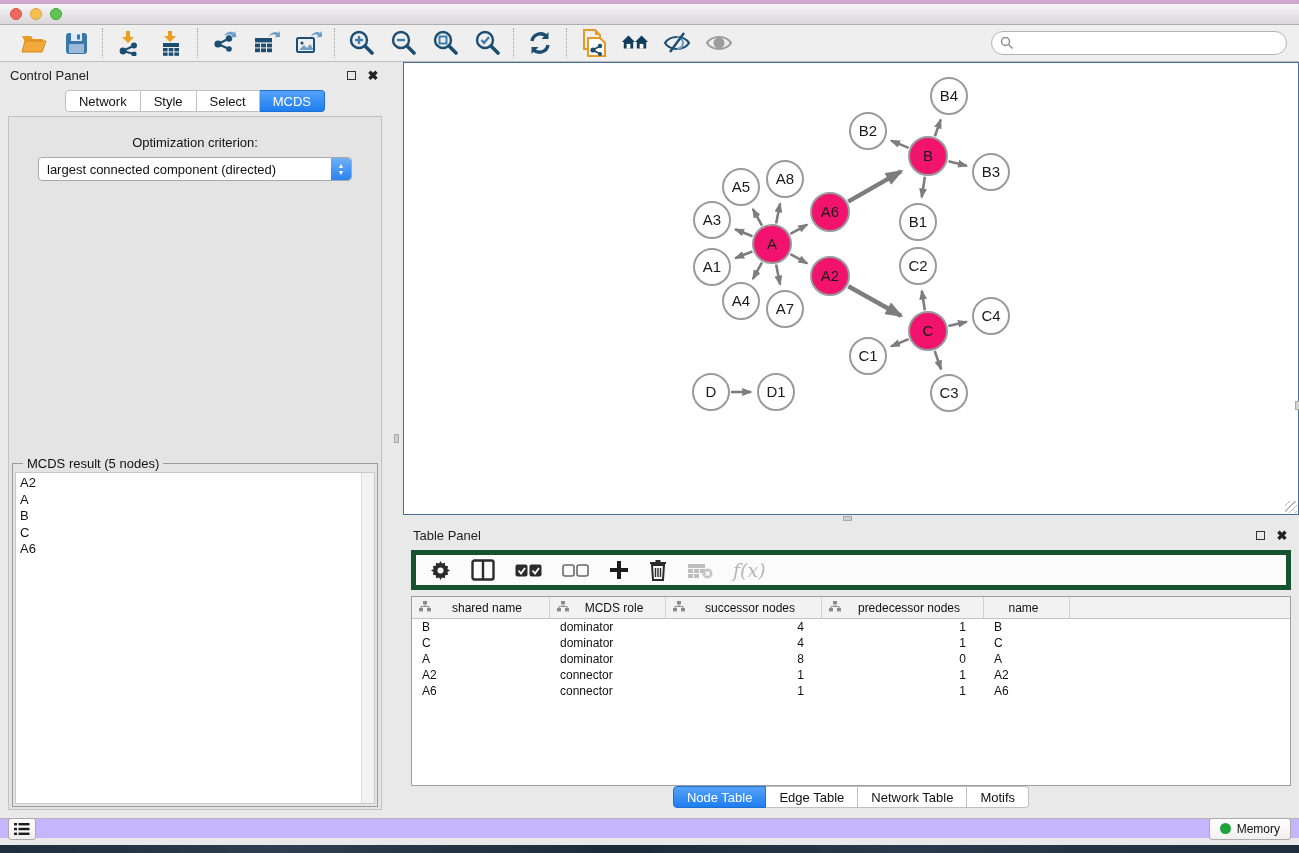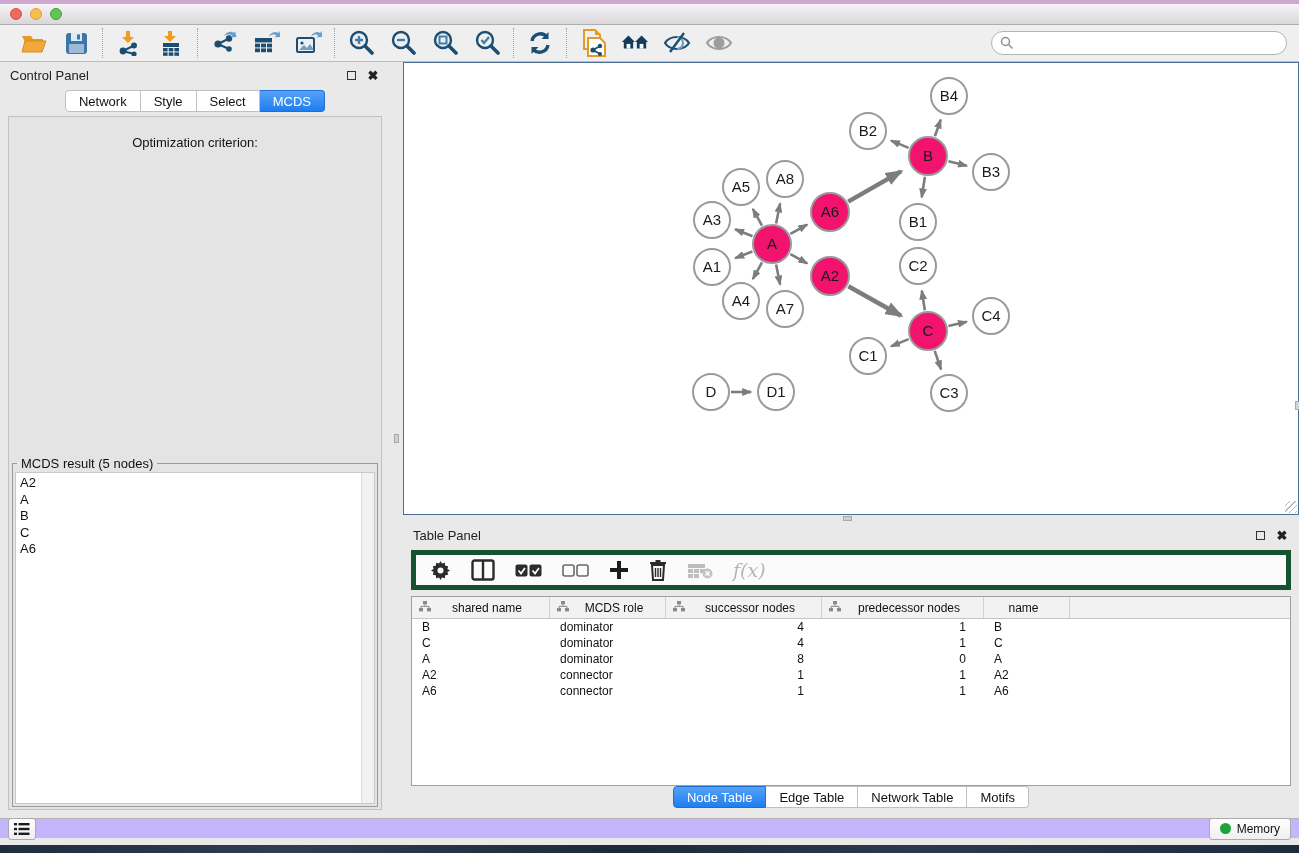--- a/index.html
+++ b/index.html
@@ -62,21 +62,21 @@
   .dropdown .dval { flex:1; font-size:13px; color:#111; padding-left:8px; white-space:nowrap; }
   .dd-stepper { width:20px; height:100%; background:linear-gradient(#6fb0f8,#2a82f0);
     border-radius:0 3px 3px 0; display:flex; flex-direction:column; align-items:center; justify-content:center; gap:1px; }
   .dd-stepper span { color:#fff; font-size:7px; line-height:6px; }
   .btn-row { margin-top:13px; display:flex; gap:14px; }
   .pbtn { background:linear-gradient(#ffffff,#f2f2f2); border:1px solid #b4b4b4; border-radius:4px;
     font-size:13px; color:#111; padding:3px 14px; height:23px; cursor:default; }
   .cp-spacer { flex:1; }
   .result-box { width:366px; height:344px; border:1px solid #9a9a9a; margin-bottom:2px;
     position:relative; background:#e4e4e4; }
-  .result-box .legend { position:absolute; top:-8px; left:4px; background:#e4e4e4;
+  .result-box .legend { position:absolute; top:-8px; left:10px; background:#e4e4e4;
     padding:0 4px; font-size:13px; color:#111; }
   .result-list { position:absolute; inset:8px 2px 2px 2px; background:#fff; border:1px solid #c9c9c9;
     display:flex; }
   .result-items { flex:1; padding:2px 0 0 4px; }
   .result-item { font-size:13px; color:#111; line-height:16.5px; }
   .result-scroll { width:13px; background:#f2f2f2; border-left:1px solid #ddd; }
 
   
   .v-splitter { width:13px; background:#e9e9e9; position:relative; }
   .v-splitter .knob { position:absolute; top:372px; left:4px; width:5px; height:9px;
@@ -314,20 +314,27 @@
       <span class="winbtn close-x">✖</span>
     </div>
     <div class="seg-tabs">
         <div class="seg-tab">Network</div>
         <div class="seg-tab">Style</div>
         <div class="seg-tab">Select</div>
         <div class="seg-tab active">MCDS</div>
       </div>
     <div class="cp-content">
       <div class="opt-label">Optimization criterion:</div>
+      <div class="dropdown">
+        <span class="dval">largest connected component (directed)</span>
+        <span class="dd-stepper">
+            <span>▲</span>
+            <span>▼</span>
+          </span>
+      </div>
       <div class="cp-spacer"></div>
       <div class="result-box">
         <div class="legend">MCDS result (5 nodes)</div>
         <div class="result-list">
           <div class="result-items">
               <div class="result-item">A2</div>
               <div class="result-item">A</div>
               <div class="result-item">B</div>
               <div class="result-item">C</div>
               <div class="result-item">A6</div>

